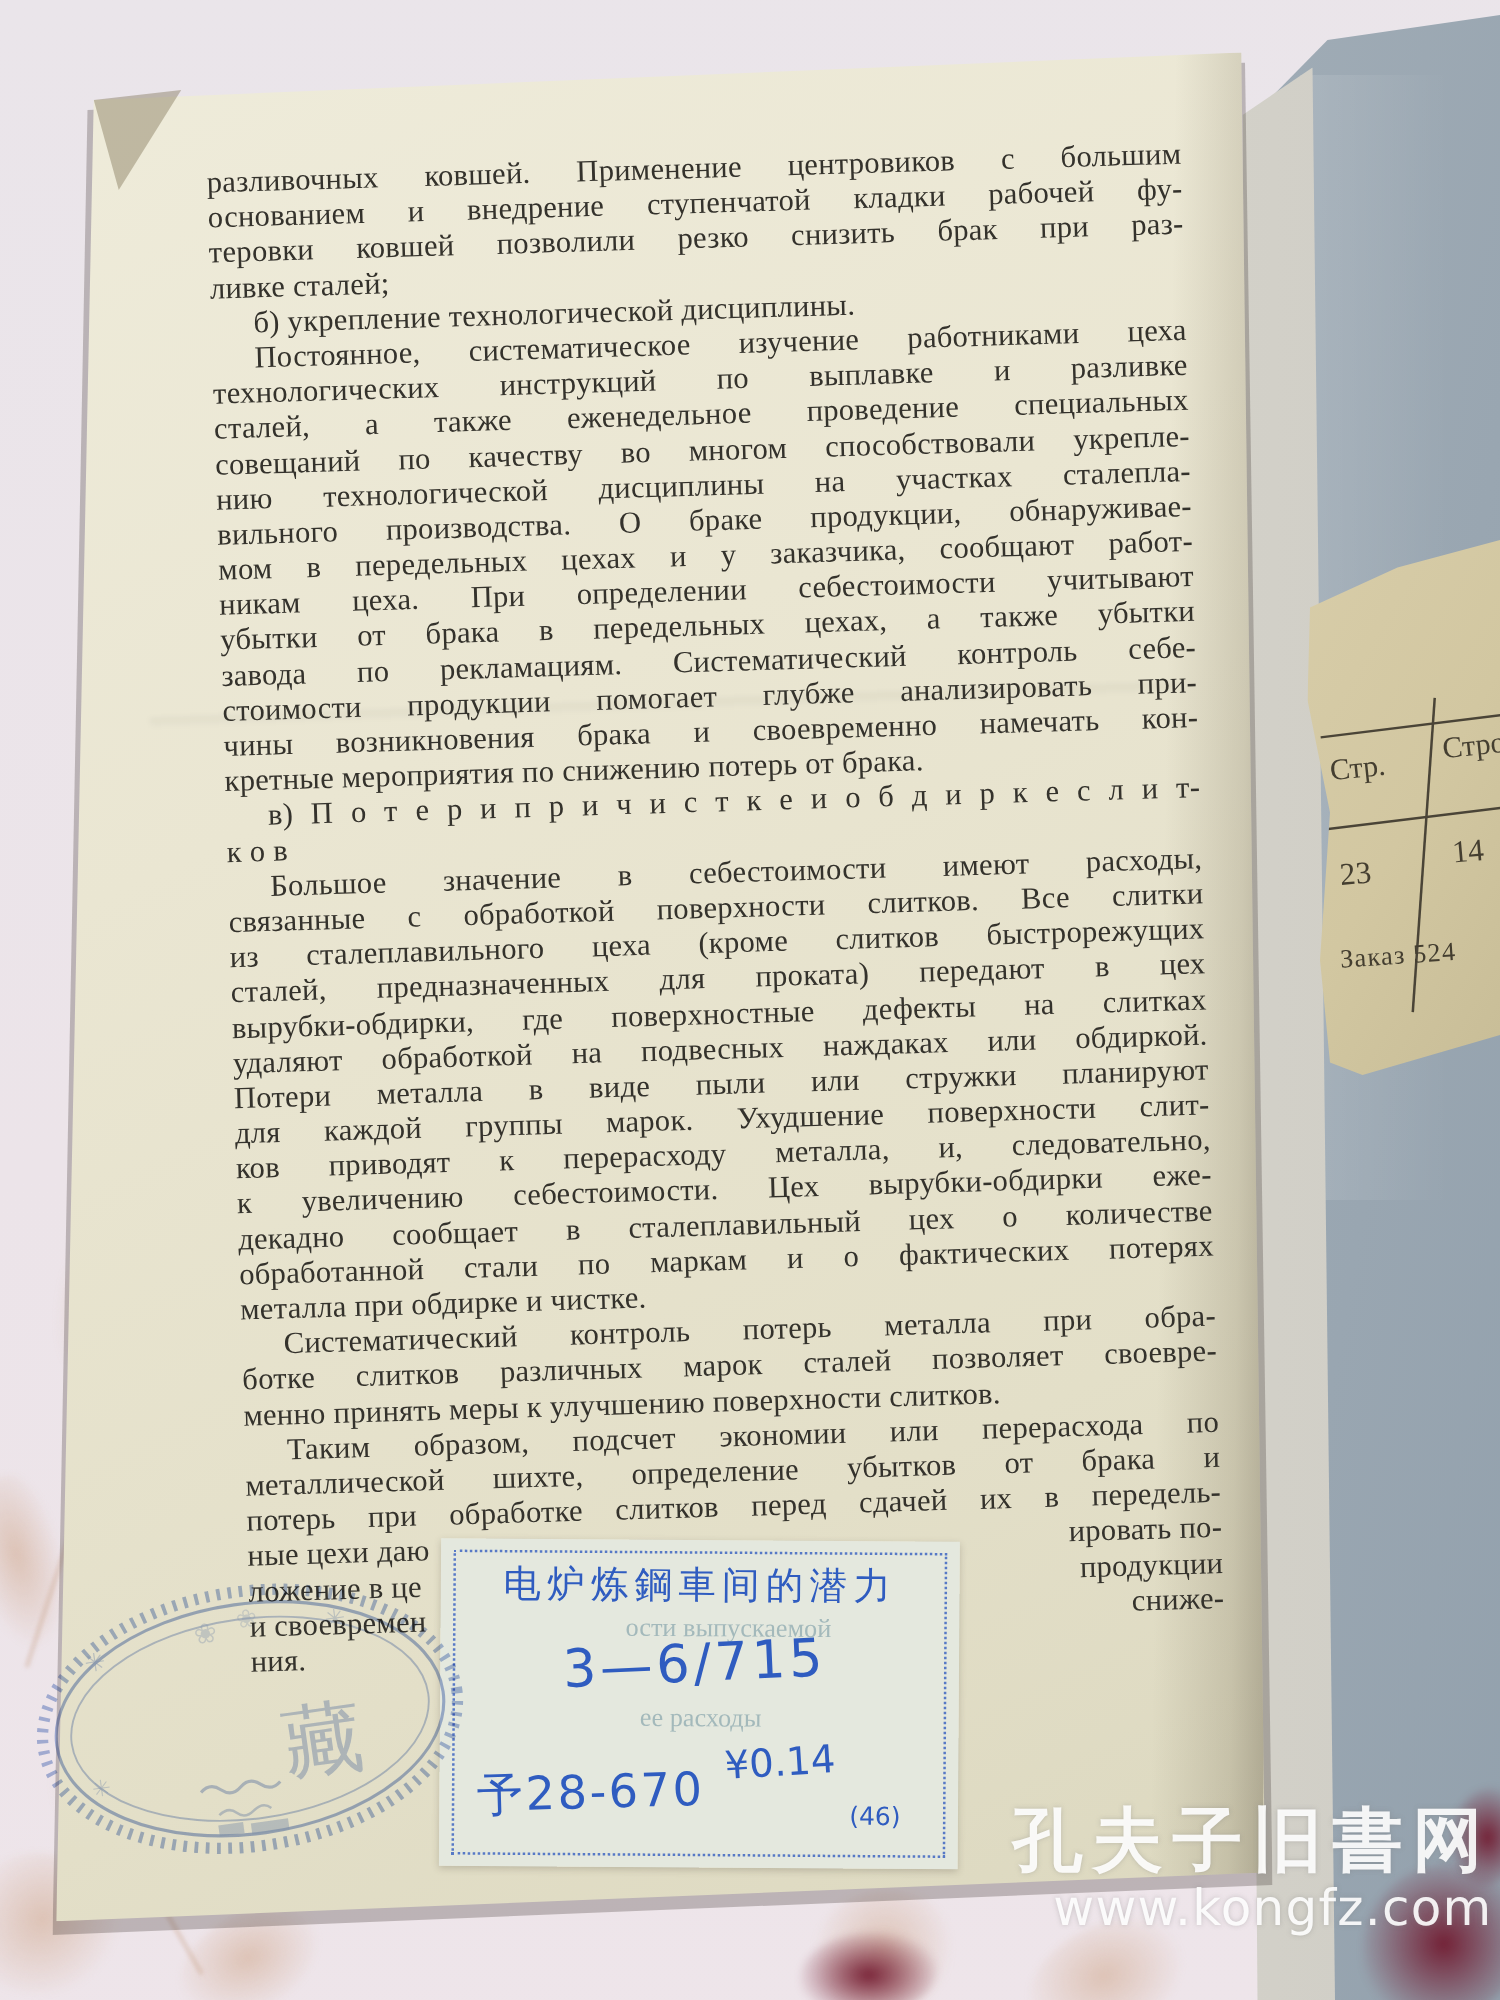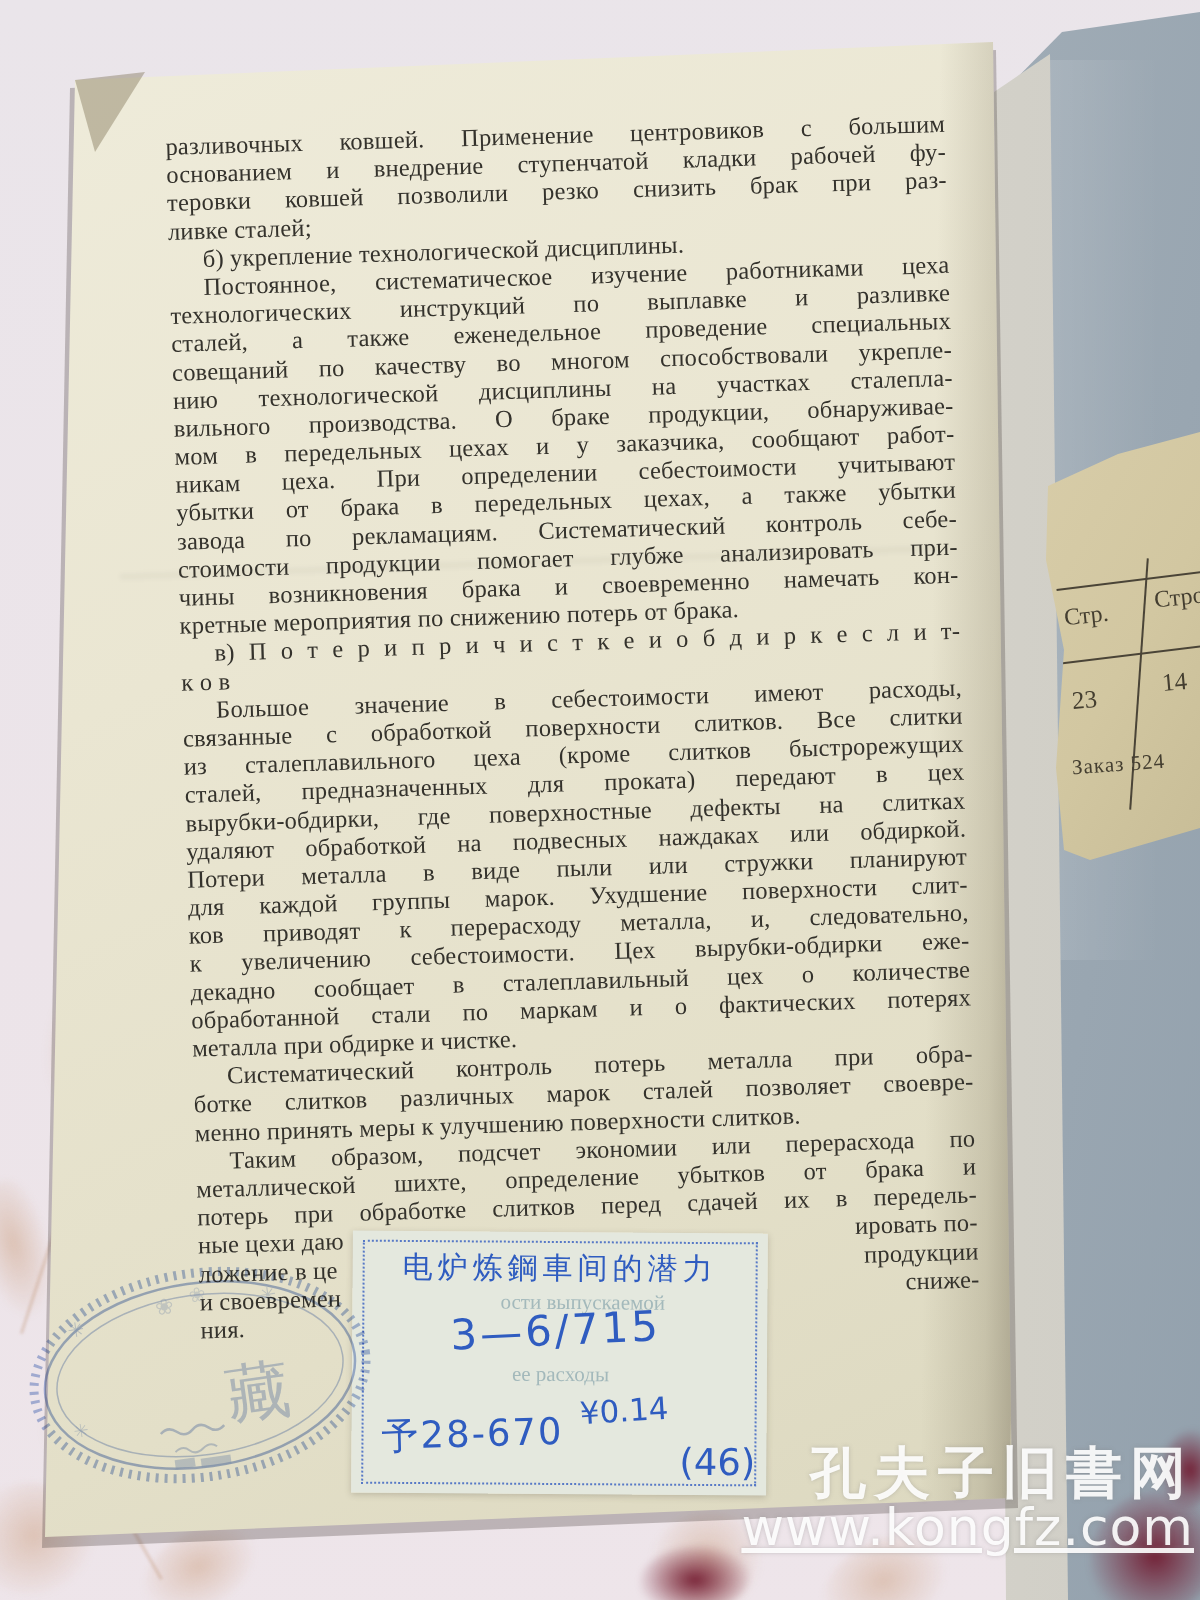--- a/index.html
+++ b/index.html
@@ -64,30 +64,30 @@
   .label-border{position:absolute;left:10px;top:9px;right:10px;bottom:9px;
     border:2px dotted #3f66c2;opacity:0.85;}
   .label-cn{position:absolute;left:0;right:0;top:16px;text-align:center;
     color:#2f5cc0;font-size:30px;letter-spacing:5px;white-space:nowrap;
     font-family:"DejaVu Sans",sans-serif;}
   .ghost{position:absolute;color:rgba(110,145,158,0.55);font-size:21px;white-space:nowrap;}
   .hand{position:absolute;color:#2f5cc0;font-family:"DejaVu Sans",sans-serif;white-space:nowrap;}
   .h-serial{left:98px;top:74px;font-size:42px;transform:rotate(-3deg);letter-spacing:3px;}
   .h-code{left:30px;top:178px;font-size:37px;transform:rotate(-2deg);letter-spacing:2px;}
   .h-price{left:228px;top:160px;font-size:31px;transform:rotate(-4deg);}
-  .h-num{left:328px;top:208px;font-size:37px;}
+  .h-num{left:328px;top:208px;font-size:20px;}
 
   
   .stamp{left:15px;top:1250px;width:370px;height:260px;mix-blend-mode:multiply;opacity:0.85;}
 
   
   .watermark{right:6px;bottom:48px;text-align:right;color:rgba(255,255,255,0.9);
     text-shadow:0 0 4px rgba(120,120,120,0.35);font-family:"DejaVu Sans",sans-serif;}
   .wm-cn{font-size:56px;letter-spacing:8px;font-weight:bold;line-height:58px;margin-top:28px;}
-  .wm-url{font-size:52px;line-height:50px;letter-spacing:1px;text-decoration:underline;}
+  .wm-url{font-size:40px;line-height:50px;letter-spacing:1px;}
 </style>
 </head>
 <body>
 
 <div class="canvas">
 
   <div class="leaf tan abs" style="left:50px;top:940px;width:90px;height:170px;transform:rotate(20deg);"></div>
   <div class="leaf tan abs" style="left:-20px;top:1180px;width:70px;height:140px;transform:rotate(-15deg);"></div>
   <div class="leaf tan abs" style="left:40px;top:1390px;width:110px;height:90px;transform:rotate(10deg);"></div>
   <div class="leaf tan abs" style="left:-30px;top:1480px;width:120px;height:120px;transform:rotate(40deg);"></div>

